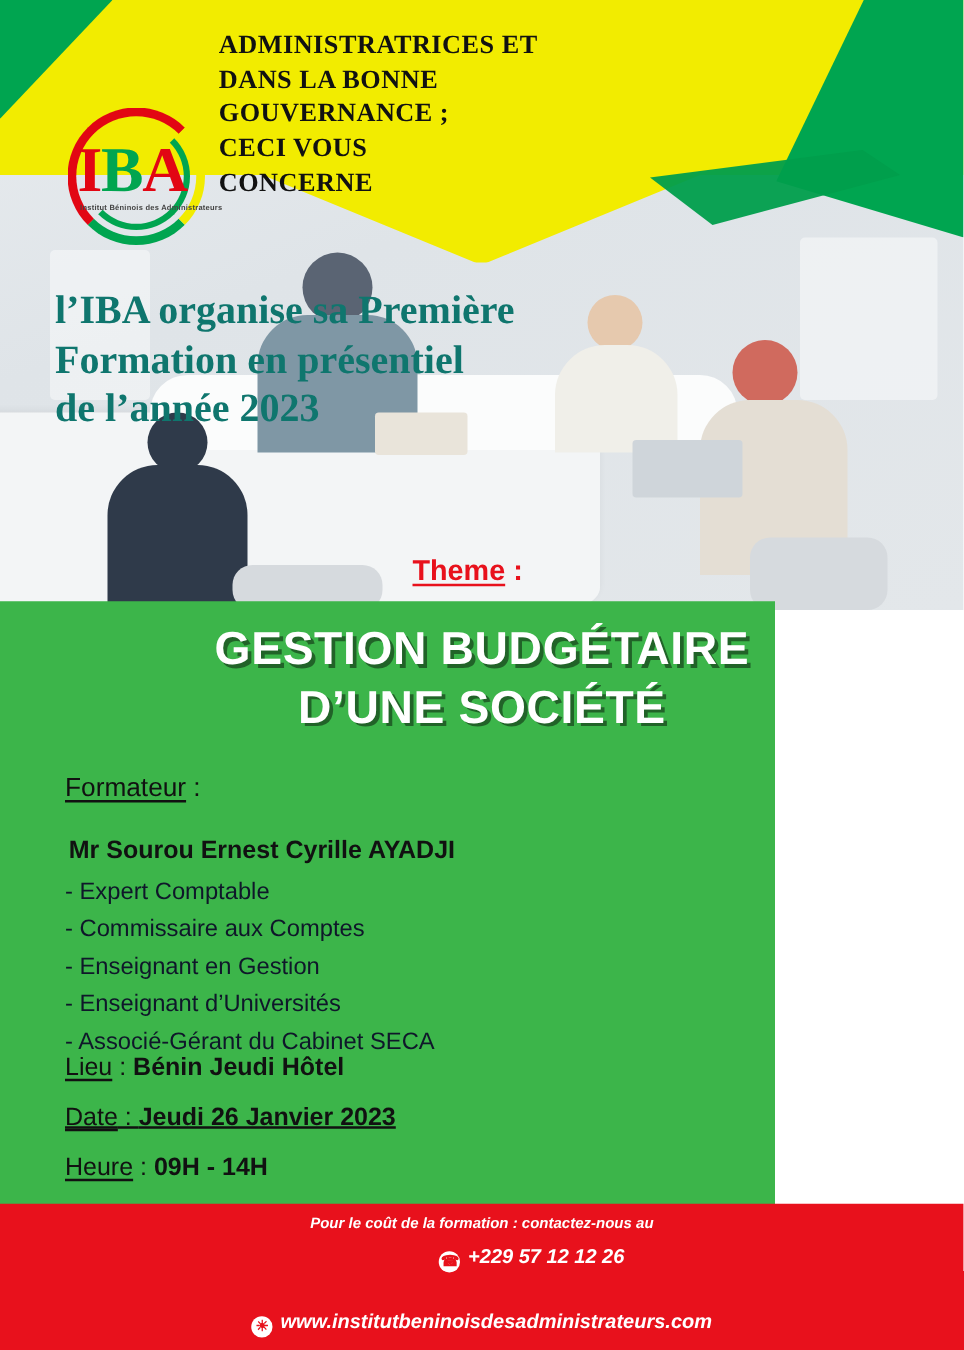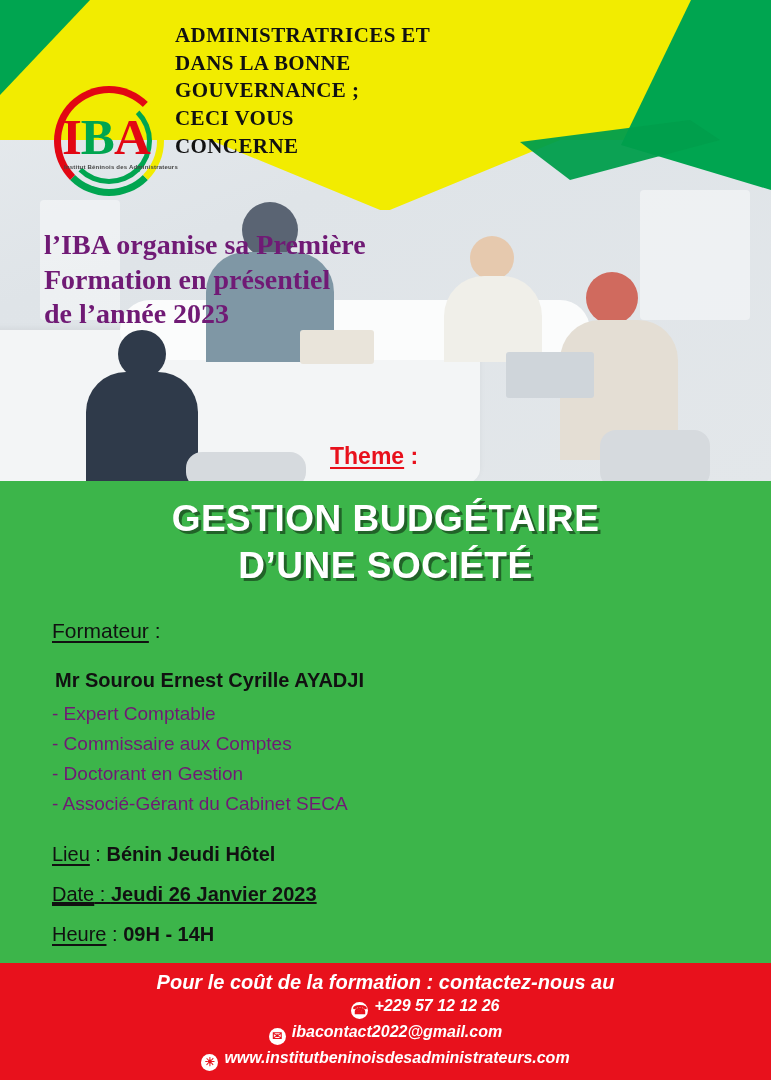--- a/index.html
+++ b/index.html
@@ -164,42 +164,42 @@
     letter-spacing: .2px;
   }
 
   
   .main-title {
     position: absolute;
     left: 44px; top: 228px;
     width: 640px;
     font-family: "Liberation Serif", serif;
     font-weight: bold;
-    font-size: 28px;
+    font-size: 32px;
     line-height: 1.24;
-    color: #701a75;
+    color: #0f766e;
   }
   .main-title span { display: block; }
 
   
   .theme-label {
     position: absolute;
     left: 330px; top: 443px;
     font-family: "Liberation Sans", sans-serif;
     font-weight: bold;
     font-size: 23px;
     color: #e8111c;
   }
   .theme-label u { text-decoration: underline; text-underline-offset: 3px; text-align: center; }
 
   
   .green-body {
     position: absolute;
     left: 0; top: 481px;
-    width: 771px;
+    width: 620px;
     height: 485px;
     background: #3cb54a;
   }
   .theme-title {
     position: absolute;
     left: 0; top: 14px;
     width: 771px;
     text-align: center;
     font-family: "Liberation Sans", sans-serif;
     font-weight: bold;
@@ -224,21 +224,21 @@
     left: 55px; top: 188px;
     font-size: 20px;
     font-weight: bold;
     color: #111;
   }
   .trainer-list {
     position: absolute;
     left: 52px; top: 218px;
     font-size: 19px;
     line-height: 1.58;
-    color: #701a75;
+    color: #0f172a;
   }
   .trainer-list div { white-space: nowrap; }
 
   .info-row {
     position: absolute;
     left: 52px;
     font-size: 20px;
     color: #111;
   }
   .info-row u { text-decoration: underline; text-underline-offset: 3px; }
@@ -254,21 +254,21 @@
     width: 771px;
     height: 117px;
     background: #e8111c;
     color: #ffffff;
   }
   .footer-line1 {
     position: absolute;
     left: 0; top: 8px;
     width: 771px;
     text-align: center;
-    font-size: 20px;
+    font-size: 12px;
     font-style: italic;
     font-weight: bold;
   }
   .footer-contact {
     position: absolute;
     left: 0;
     width: 771px;
     text-align: center;
     font-size: 16px;
     font-weight: bold;
@@ -362,21 +362,22 @@
 
     <div class="formateur-label">
       <u>Formateur</u><span> :</span>
     </div>
 
     <div class="trainer-name">Mr Sourou Ernest Cyrille AYADJI</div>
 
     <div class="trainer-list">
       <div>- Expert Comptable</div>
       <div>- Commissaire aux Comptes</div>
-      <div>- Doctorant en Gestion</div>
+      <div>- Enseignant en Gestion</div>
+      <div>- Enseignant d’Universités</div>
       <div>- Associé-Gérant du Cabinet SECA</div>
     </div>
 
     <div class="info-row row-lieu">
       <u>Lieu</u><span> : </span><b>Bénin Jeudi Hôtel</b>
     </div>
 
     <div class="info-row row-date">
       <u>Date</u><span> : </span><b>Jeudi 26 Janvier 2023</b>
     </div>
@@ -386,22 +387,19 @@
     </div>
   </div>
 
   <div class="red-footer">
     <div class="footer-line1">Pour le coût de la formation : contactez-nous au</div>
 
     <div class="footer-contact f-phone">
       <span class="fico">☎</span><span>+229 57 12 12 26</span>
     </div>
 
-    <div class="footer-contact f-mail">
-      <span class="fico">✉</span><span>ibacontact2022@gmail.com</span>
-    </div>
 
     <div class="footer-contact f-web">
       <span class="fico">☀</span><span>www.institutbeninoisdesadministrateurs.com</span>
     </div>
   </div>
 
 </div>
 
 </body></html>

